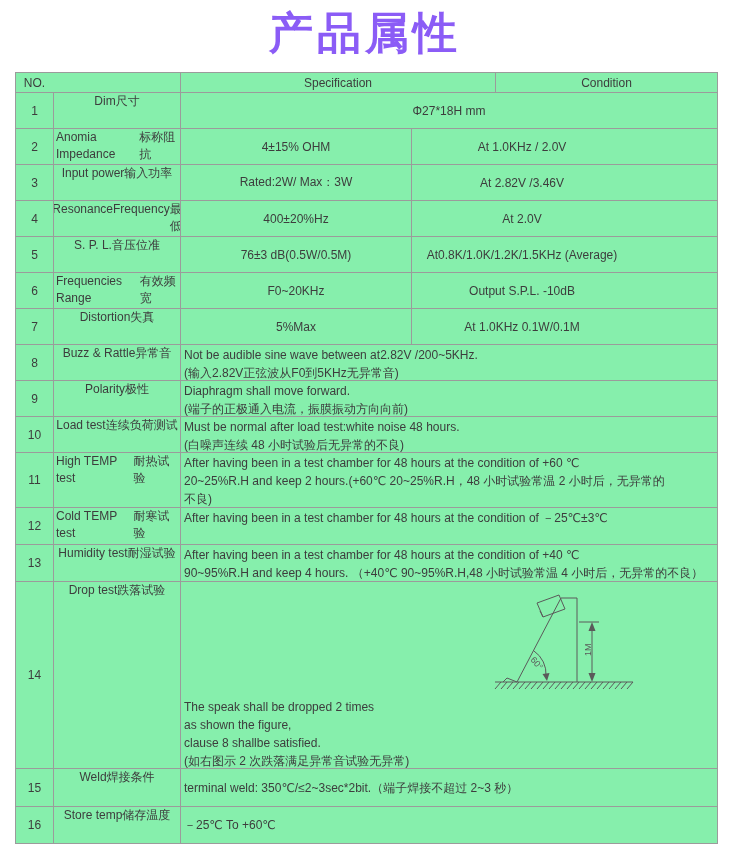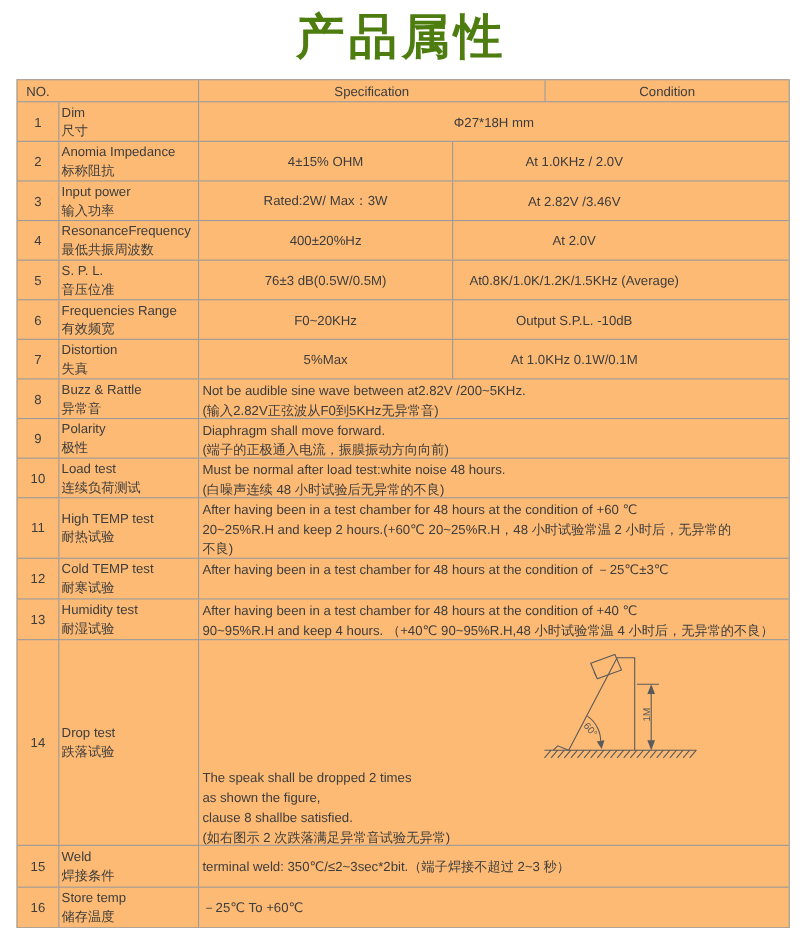--- a/index.html
+++ b/index.html
@@ -3,36 +3,36 @@
 <meta charset="utf-8">
 <style>
   html,body{margin:0;padding:0;}
   body{
     width:730px;height:844px;background:#ffffff;position:relative;
     font-family:"Liberation Sans","DejaVu Sans",sans-serif;
     color:#3d3d3d;
   }
   .title{
     position:absolute;left:0;top:0;width:730px;text-align:center;
-    font-size:44px;font-weight:700;color:#4d7c0f;letter-spacing:4px;
+    font-size:44px;font-weight:700;color:#8b5cf6;letter-spacing:4px;
     padding-top:4px;
   }
   .tbl{
     position:absolute;left:15px;top:72px;width:703px;box-sizing:border-box;
     border:1px solid #9b9b9b;border-bottom-width:2px;
-    font-size:12px;background:#fdba74;
+    font-size:12px;background:#86efac;
   }
   .row{display:flex;box-sizing:border-box;border-top:1px solid #9b9b9b;}
   .row:first-child{border-top:none;}
   .cell{box-sizing:border-box;padding:0 3px;overflow:hidden;}
   .bl{border-left:1px solid #9b9b9b;}
   .h19{height:19px}.h36{height:36px}.h37{height:37px}.h38{height:38px}
   .h55{height:55px}.h187{height:187px}
   .c-no{width:37px;display:flex;align-items:center;justify-content:center;}
-  .c-item{width:127px;line-height:17px;display:flex;flex-direction:column;justify-content:center;padding:0 2px;}
+  .c-item{width:127px;line-height:17px;display:flex;flex-direction:row;justify-content:center;padding:0 2px;}
   .c-spec{width:231px;display:flex;align-items:center;justify-content:center;text-align:right;}
   .c-cond{flex:1;display:flex;align-items:center;justify-content:center;text-align:center;padding-right:88px;}
   .c-hspec{width:315px;display:flex;align-items:center;justify-content:center;}
   .c-hcond{flex:1;display:flex;align-items:center;justify-content:center;text-align:right;}
   .c-hitem{width:127px;display:flex;align-items:center;padding:0 2px;margin-top:26px;}
   .c-merged{flex:1;line-height:18px;padding-top:1px;}
   .c-merged.center{display:flex;align-items:center;justify-content:center;padding-top:0;}
   .c-merged.vcenter{display:flex;align-items:center;padding-top:0;}
   .c-merged.rel{position:relative;padding:0;}
   .ln{line-height:18px;white-space:nowrap;}

